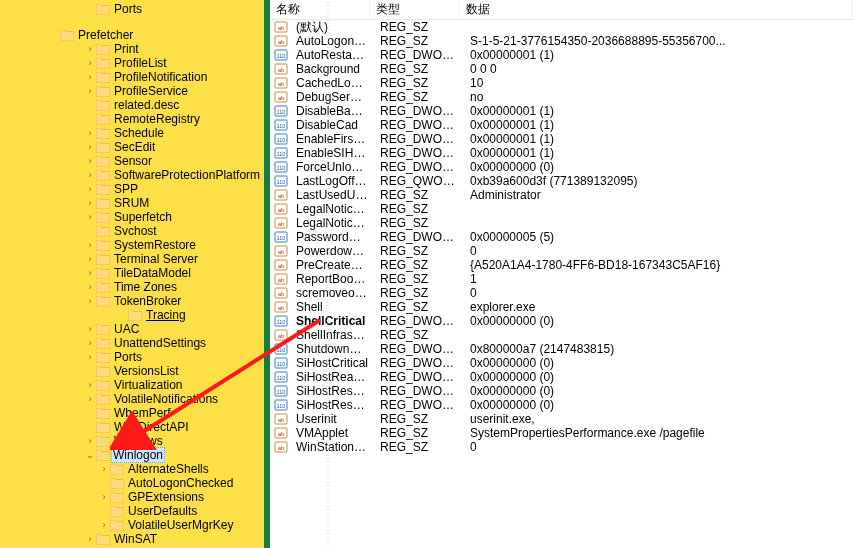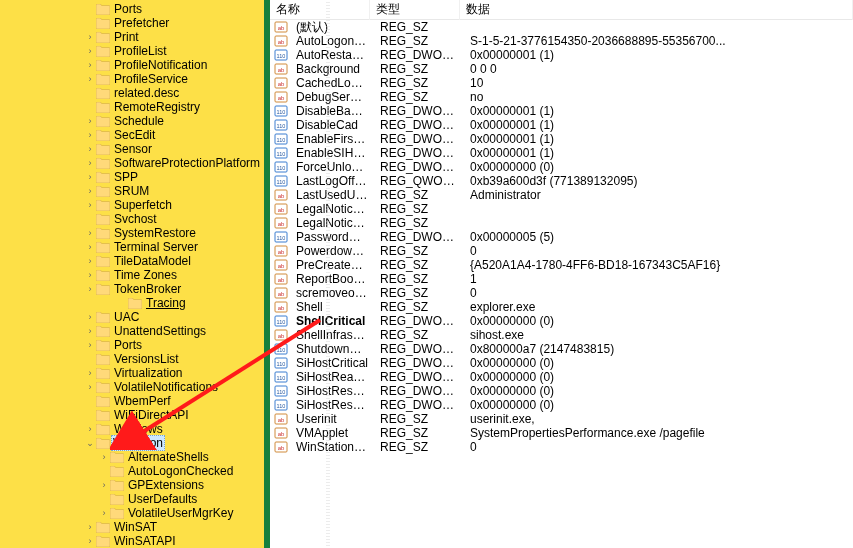--- a/index.html
+++ b/index.html
@@ -134,21 +134,21 @@
     <div class="tree" id="tree">
         <div class="tree-row" style="padding-left: 84px;">
           <span class="expander"></span>
           <span class="folder-icon">
             <svg width="14" height="11" viewBox="0 0 14 11">
               <path d="M0 1.5C0 .7.6 0 1.4 0h3l1.2 1.5H13c.6 0 1 .5 1 1V10c0 .6-.5 1-1 1H1c-.6 0-1-.5-1-1V1.5z" fill="#ffd97a" stroke="#caa33a" stroke-width=".5"></path>
             </svg>
           </span>
           <span class="label">Ports</span>
         </div>
-        <div class="tree-row" style="padding-left: 84px;">
+        <div class="tree-row" style="padding-left: 48px; margin-top: 12px;">
           <span class="expander"></span>
           <span class="folder-icon">
             <svg width="14" height="11" viewBox="0 0 14 11">
               <path d="M0 1.5C0 .7.6 0 1.4 0h3l1.2 1.5H13c.6 0 1 .5 1 1V10c0 .6-.5 1-1 1H1c-.6 0-1-.5-1-1V1.5z" fill="#ffd97a" stroke="#caa33a" stroke-width=".5"></path>
             </svg>
           </span>
           <span class="label">Prefetcher</span>
         </div>
         <div class="tree-row" style="padding-left: 84px;">
           <span class="expander">›</span>
@@ -738,21 +738,20 @@
         </div>
         <div class="value-row">
           <span class="value-icon">
             <svg width="14" height="14" viewBox="0 0 14 14">
               <rect x="1" y="2" width="12" height="10" rx="1" fill="#fff" stroke="#d08a3a" stroke-width="1"></rect>
               <text x="7" y="10" font-size="6" text-anchor="middle" fill="#cc3333" font-family="Arial">ab</text>
             </svg>
           </span>
           <div class="col col-name" style="width: 84px;">ShellInfrastruct...</div>
           <div class="col col-type">REG_SZ</div>
-          <div class="col col-data">sihost.exe</div>
         </div>
         <div class="value-row">
           <span class="value-icon">
             <svg width="14" height="14" viewBox="0 0 14 14">
               <rect x="1" y="2" width="12" height="10" rx="1" fill="#fff" stroke="#3a7dd0" stroke-width="1"></rect>
               <text x="7" y="10" font-size="5.5" text-anchor="middle" fill="#2a5aa0" font-family="Arial">110</text>
             </svg>
           </span>
           <div class="col col-name" style="width: 84px;">ShutdownFlags</div>
           <div class="col col-type">REG_DWORD</div>

